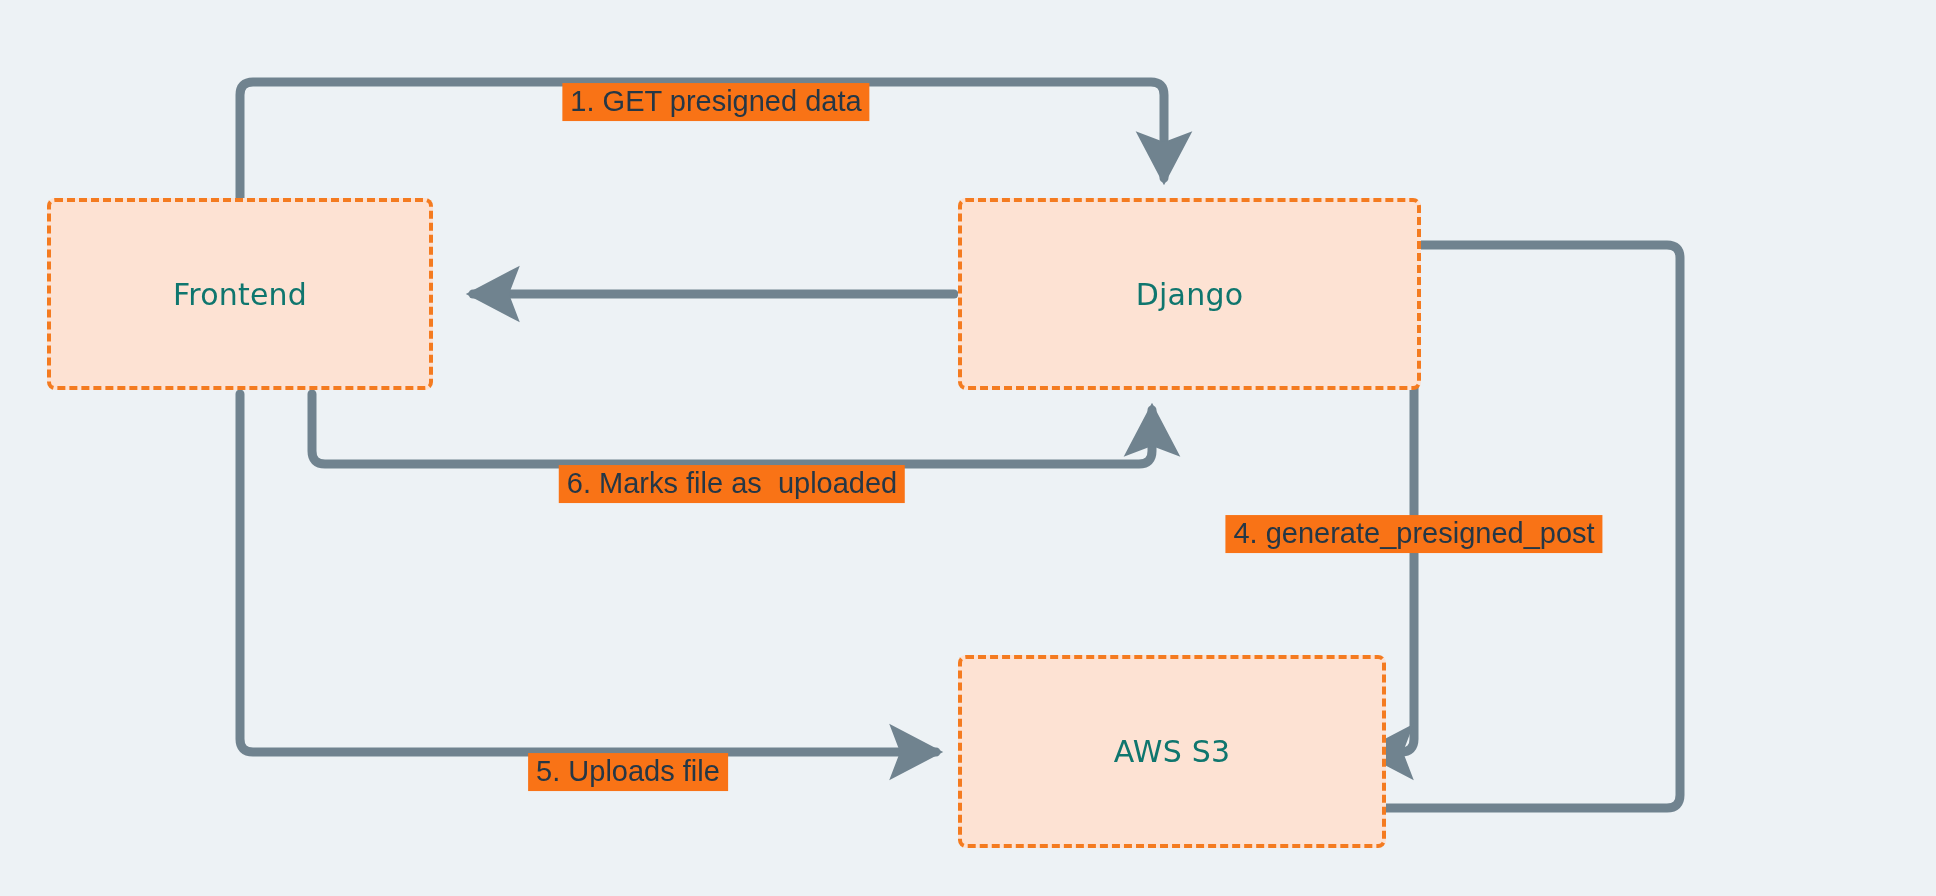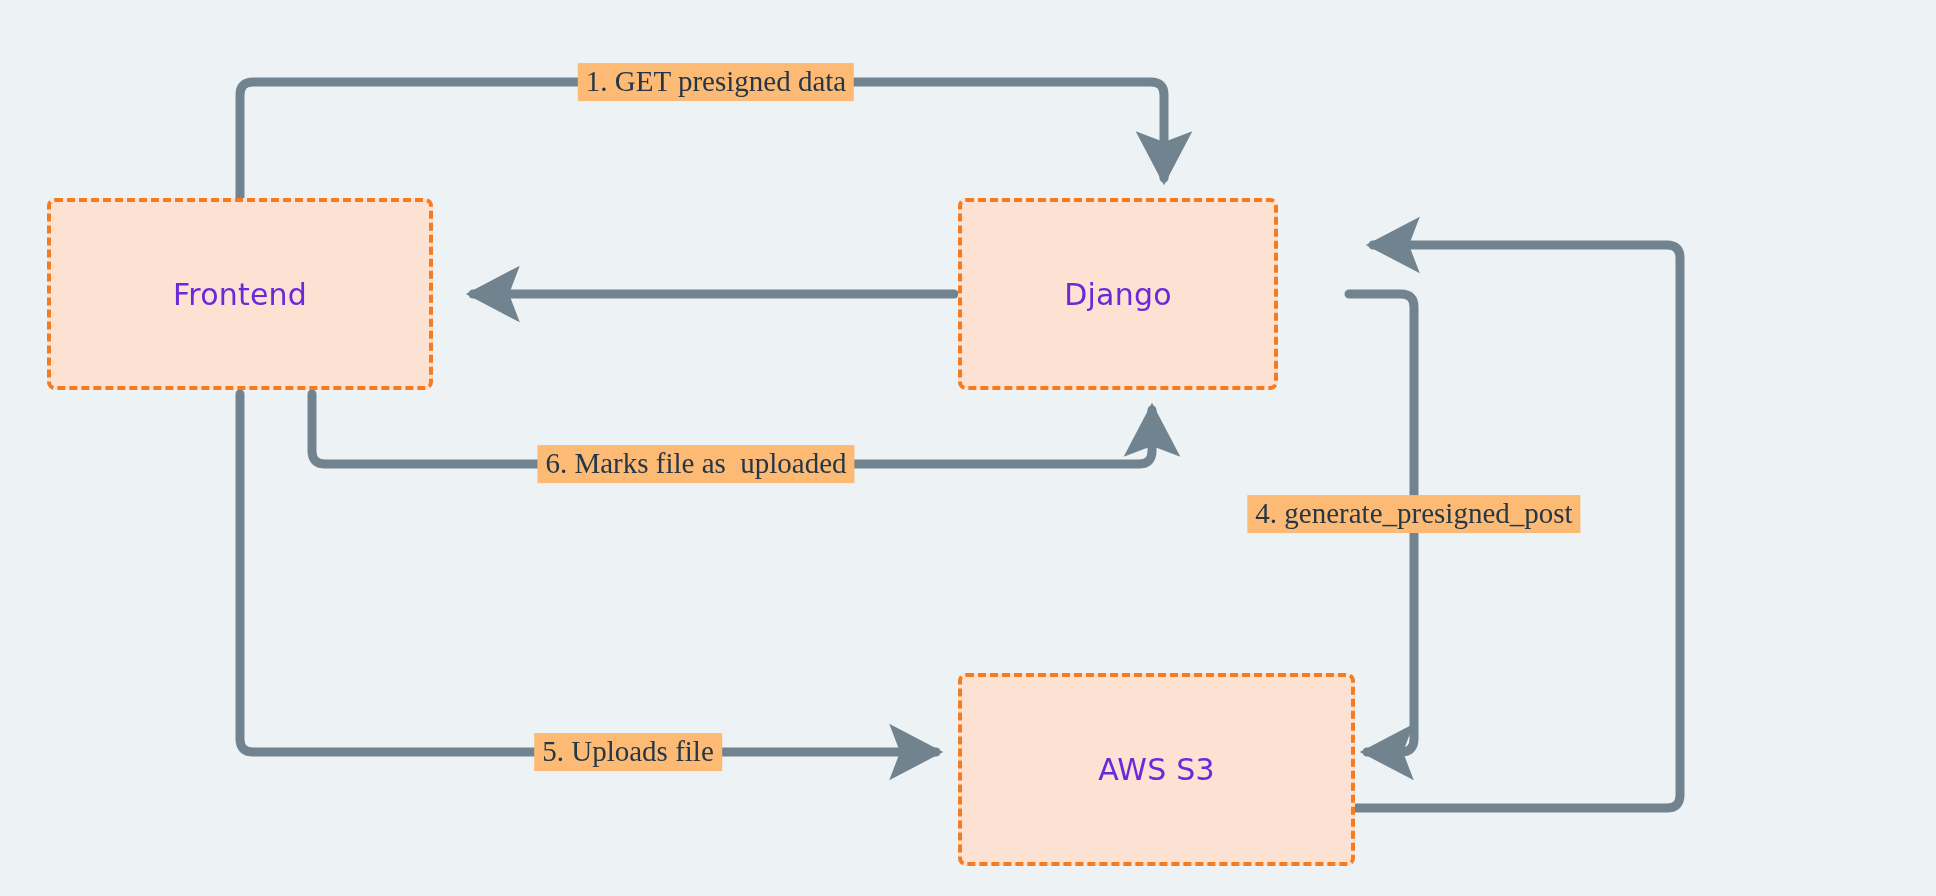--- a/index.html
+++ b/index.html
@@ -33,35 +33,36 @@
     background: #fde2d3;
     border: 4px dashed #f47b20;
     border-radius: 8px;
     display: flex;
     align-items: center;
     justify-content: center;
   }
   .node-label {
     font-family: "DejaVu Sans", sans-serif;
     font-size: 30px;
-    color: #6d28d9;
+    color: #0f766e;
     letter-spacing: 0.2px;
     white-space: pre;
   }
   .edge-label {
     position: absolute;
-    font-family: Liberation Serif, serif;
+    font-family: Liberation Sans, sans-serif;
     font-size: 29px;
     color: #253746;
-    background: #fdba74;
+    background: #f97316;
     white-space: pre;
     line-height: 1.1;
     padding: 3px 8px;
     transform: translate(-50%, -50%);
     text-align: center;
+    margin-top: 20px;
   }
 </style>
 </head>
 <body>
 
 <div id="diagram-root">
 
   <svg id="diagram-svg" viewBox="0 0 1936 896">
     <defs>
       <marker id="arrowhead" markerWidth="7" markerHeight="7" refX="5.2" refY="3.5" orient="auto" markerUnits="strokeWidth">
@@ -82,31 +83,31 @@
       <path d="M 240 394 L 240 739 Q 240 752 253 752 L 936 752" marker-end="url(#arrowhead)"></path>
 
       <path d="M 312 394 L 312 451 Q 312 464 325 464 L 1139 464 Q 1152 464 1152 451 L 1152 410" marker-end="url(#arrowhead)"></path>
     </g>
   </svg>
 
   <div class="node-box" style="left:47px; top:198px; width:386px; height:192px;">
     <span class="node-label">Frontend</span>
   </div>
 
-  <div class="node-box" style="left:958px; top:198px; width:320px; height:192px;">
+  <div class="node-box" style="left:958px; top:198px; width:463px; height:192px;">
     <span class="node-label">Django</span>
   </div>
 
-  <div class="node-box" style="left:958px; top:673px; width:397px; height:193px;">
+  <div class="node-box" style="left:958px; top:655px; width:428px; height:193px;">
     <span class="node-label">AWS S3</span>
   </div>
 
   <div class="edge-label" style="left:716px; top:82px;">1. GET presigned data</div>
 
   <div class="edge-label" style="left:1414px; top:514px;">4. generate_presigned_post</div>
 
 
 
   <div class="edge-label" style="left:628px; top:752px;">5. Uploads file</div>
 
-  <div class="edge-label" style="left:696px; top:464px;">6. Marks file as  uploaded</div>
+  <div class="edge-label" style="left:732px; top:464px;">6. Marks file as  uploaded</div>
 
 </div>
 
 </body></html>

